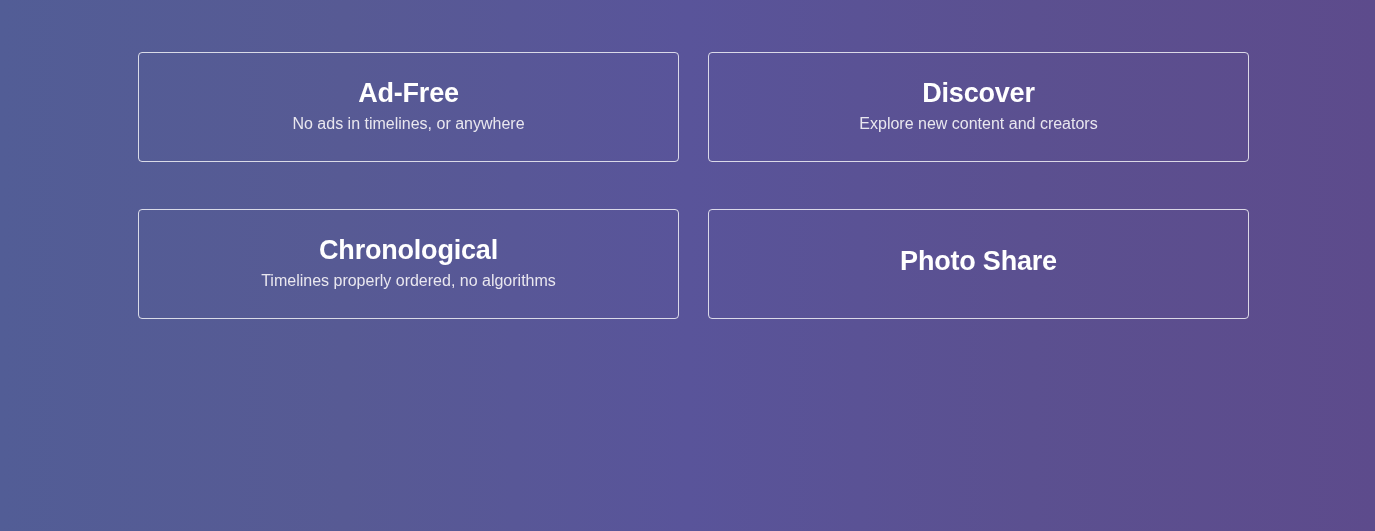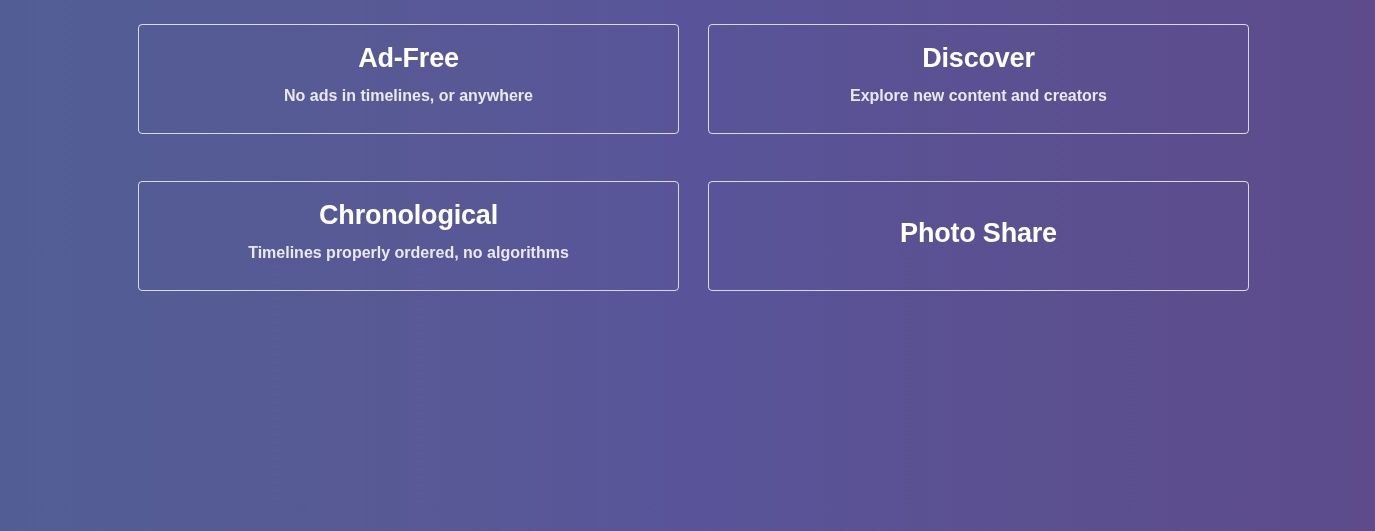--- a/index.html
+++ b/index.html
@@ -19,21 +19,21 @@
     position: absolute;
     left: 0;
     top: 0;
     width: 1375px;
     height: 531px;
   }
 
   #feature-grid {
     position: absolute;
     left: 138px;
-    top: 24px;
+    top: 52px;
     width: 1111px;
     display: grid;
     grid-template-columns: 541px 541px;
     column-gap: 29px;
     row-gap: 47px;
   }
 
   .feature-card {
     box-sizing: border-box;
     height: 110px;
@@ -55,24 +55,24 @@
     color: #ffffff;
     letter-spacing: -0.2px;
     line-height: 1.1;
     margin: 0 0 4px 0;
     white-space: nowrap;
   }
 
   .feature-subtitle {
     font-family: "Liberation Sans", sans-serif;
     font-size: 16px;
-    font-weight: bold;
+    font-weight: normal;
     color: #e9e7ef;
     line-height: 1.35;
-    margin: 7px;
+    margin: 0;
     white-space: nowrap;
   }
 </style>
 </head>
 <body>
 
 <div id="features-section">
   <div id="feature-grid">
 
     <div class="feature-card">

